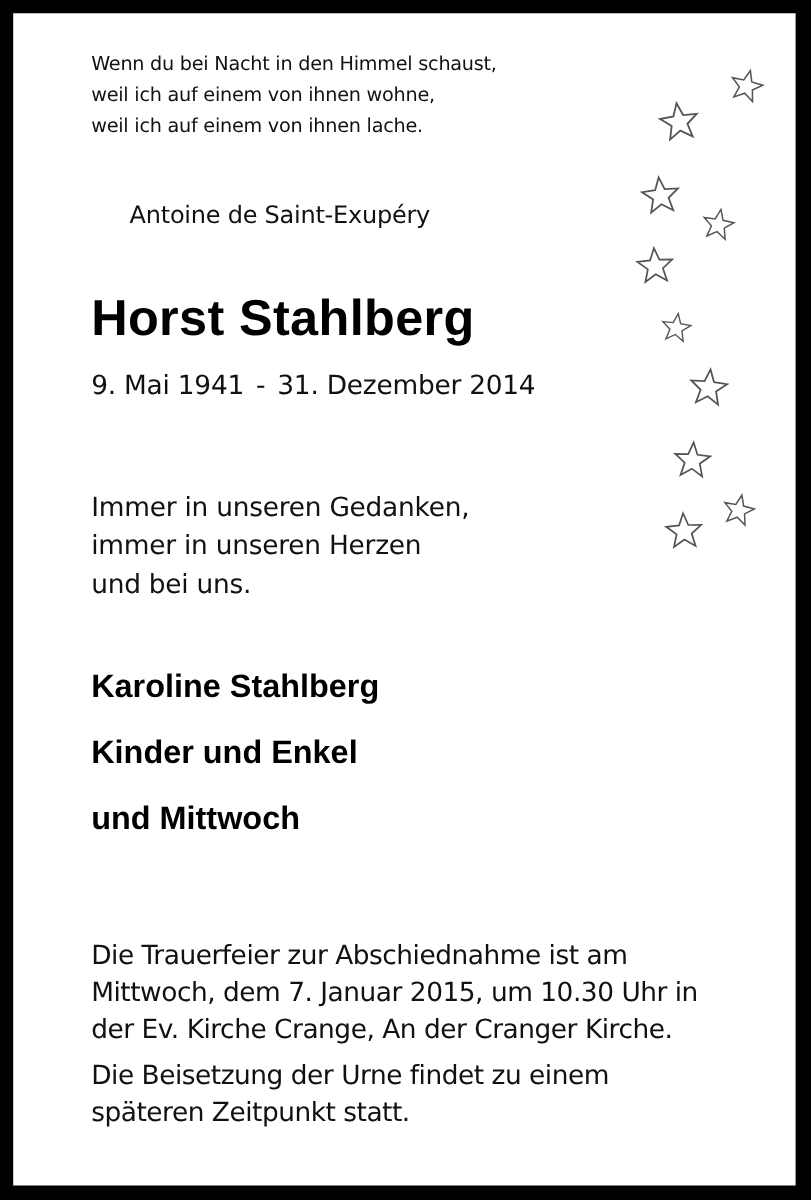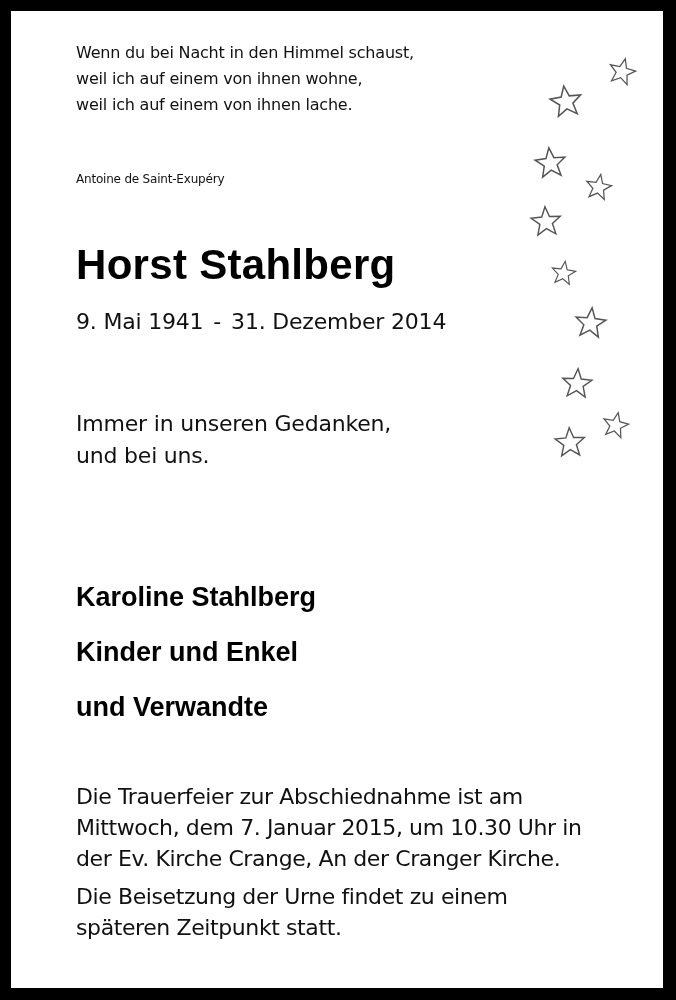--- a/index.html
+++ b/index.html
@@ -33,23 +33,24 @@
     .line { display: block; }
 
     .poem {
       top: 40px;
       font-size: 16px;
       line-height: 26px;
       letter-spacing: -0.2px;
     }
     .author {
       top: 168px;
-      font-size: 12px;
+      font-size: 20px;
       line-height: 22px;
       letter-spacing: -0.2px;
+      margin-left: 32px;
     }
     .name {
       top: 236px;
       font-family: "Liberation Sans", sans-serif;
       font-weight: bold;
       font-size: 42px;
       line-height: 58px;
       letter-spacing: 0.3px;
       color: #000000;
     }
@@ -60,21 +61,21 @@
       letter-spacing: -0.2px;
     }
     .dates .sep { padding: 0 10px; }
     .memory {
       top: 408px;
       font-size: 22px;
       line-height: 32px;
       letter-spacing: -0.2px;
     }
     .family {
-      top: 570px;
+      top: 545px;
       font-family: "Liberation Sans", sans-serif;
       font-weight: bold;
       font-size: 27px;
       line-height: 55px;
       color: #000000;
     }
     .service {
       top: 781px;
       font-size: 22px;
       line-height: 31px;
@@ -109,27 +110,28 @@
 </div>
 <div class="block author">Antoine de Saint-Exupéry</div>
 
 <div class="block name">Horst Stahlberg</div>
 <div class="block dates">
   <span>9. Mai 1941</span><span class="sep">-</span><span>31. Dezember 2014</span>
 </div>
 
 <div class="block memory">
   <span class="line">Immer in unseren Gedanken,</span>
+  <span class="line">immer in unseren Herzen</span>
   <span class="line">und bei uns.</span>
 </div>
 
 <div class="block family">
   <span class="line">Karoline Stahlberg</span>
   <span class="line">Kinder und Enkel</span>
-  <span class="line">und Verwandte</span>
+  <span class="line">und Mittwoch</span>
 </div>
 
 <div class="block service">
   <span class="line">Die Trauerfeier zur Abschiednahme ist am</span>
   <span class="line">Mittwoch, dem 7. Januar 2015, um 10.30 Uhr in</span>
   <span class="line">der Ev. Kirche Crange, An der Cranger Kirche.</span>
 </div>
 <div class="block burial">
   <span class="line">Die Beisetzung der Urne findet zu einem</span>
   <span class="line">späteren Zeitpunkt statt.</span>

